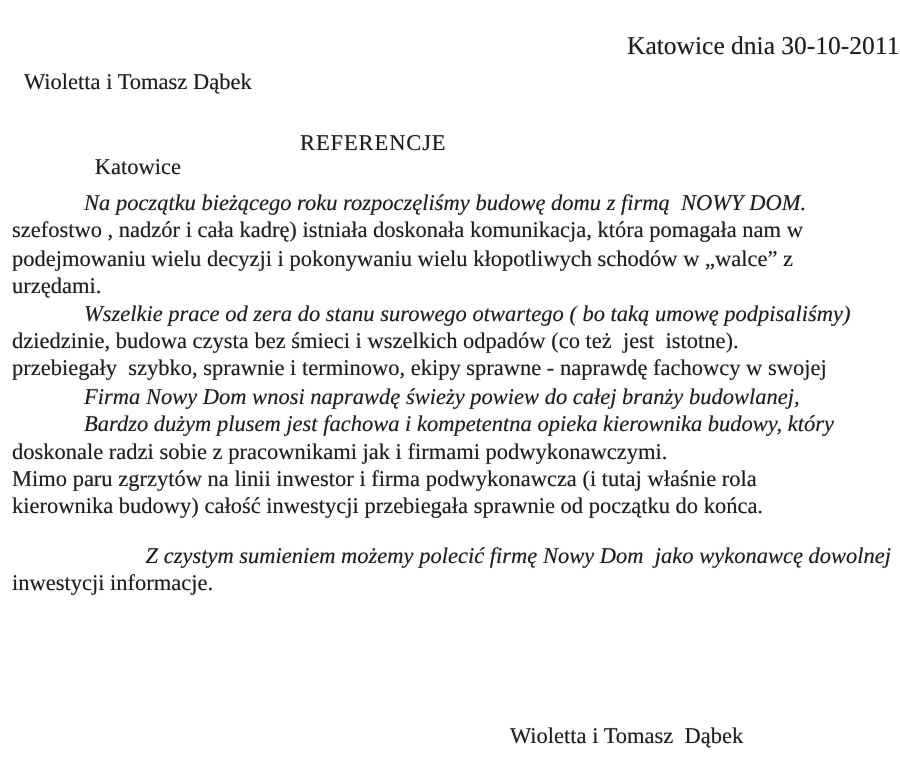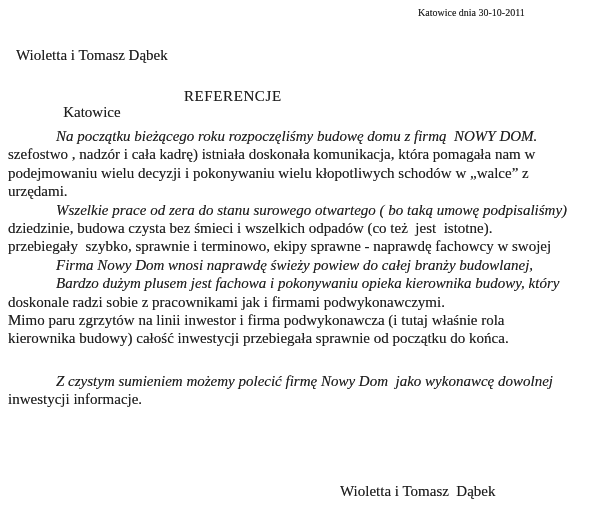--- a/index.html
+++ b/index.html
@@ -18,45 +18,45 @@
     left: 16px;
     top: 8px;
     text-align: center;
     font-size: 15px;
     line-height: 19px;
     white-space: pre-wrap;
   }
   .dateline {
     position: absolute;
     left: 418px;
-    top: 7px;
-    font-size: 10px;
+    top: 21px;
+    font-size: 17px;
     white-space: pre-wrap;
   }
   .title {
     position: absolute;
-    left: 184px;
+    left: 200px;
     top: 88px;
     font-size: 15px;
     letter-spacing: 0.6px;
     white-space: pre-wrap;
   }
   .body-block {
     position: absolute;
     left: 8px;
     top: 127px;
     width: 586px;
     font-size: 15px;
     line-height: 18.4px;
   }
   .line {
     white-space: pre-wrap;
   }
   .line.indent { padding-left: 48px; font-style: italic; }
-  .line.gap-top { margin-top: 24px; }
+  .line.gap-top { margin-top: 14px; text-align: right; }
   .signature {
     position: absolute;
     left: 340px;
     top: 483px;
     font-size: 15px;
     white-space: pre-wrap;
   }
 </style>
 </head>
 <body>
@@ -74,21 +74,21 @@
 
   <div class="body-block">
     <div class="line indent">Na początku bieżącego roku rozpoczęliśmy budowę domu z firmą  NOWY DOM.</div>
     <div class="line">szefostwo , nadzór i cała kadrę) istniała doskonała komunikacja, która pomagała nam w</div>
     <div class="line">podejmowaniu wielu decyzji i pokonywaniu wielu kłopotliwych schodów w „walce” z</div>
     <div class="line">urzędami.</div>
     <div class="line indent">Wszelkie prace od zera do stanu surowego otwartego ( bo taką umowę podpisaliśmy)</div>
     <div class="line">dziedzinie, budowa czysta bez śmieci i wszelkich odpadów (co też  jest  istotne).</div>
     <div class="line">przebiegały  szybko, sprawnie i terminowo, ekipy sprawne - naprawdę fachowcy w swojej</div>
     <div class="line indent">Firma Nowy Dom wnosi naprawdę świeży powiew do całej branży budowlanej,</div>
-    <div class="line indent">Bardzo dużym plusem jest fachowa i pokonywaniu opieka kierownika budowy, który</div>
+    <div class="line indent">Bardzo dużym plusem jest fachowa i kompetentna opieka kierownika budowy, który</div>
     <div class="line">doskonale radzi sobie z pracownikami jak i firmami podwykonawczymi.</div>
     <div class="line">Mimo paru zgrzytów na linii inwestor i firma podwykonawcza (i tutaj właśnie rola</div>
     <div class="line">kierownika budowy) całość inwestycji przebiegała sprawnie od początku do końca.</div>
     <div class="line indent gap-top">Z czystym sumieniem możemy polecić firmę Nowy Dom  jako wykonawcę dowolnej</div>
     <div class="line">inwestycji informacje.</div>
   </div>
 
   <div class="signature">Wioletta i Tomasz  Dąbek</div>
 
 </div>

